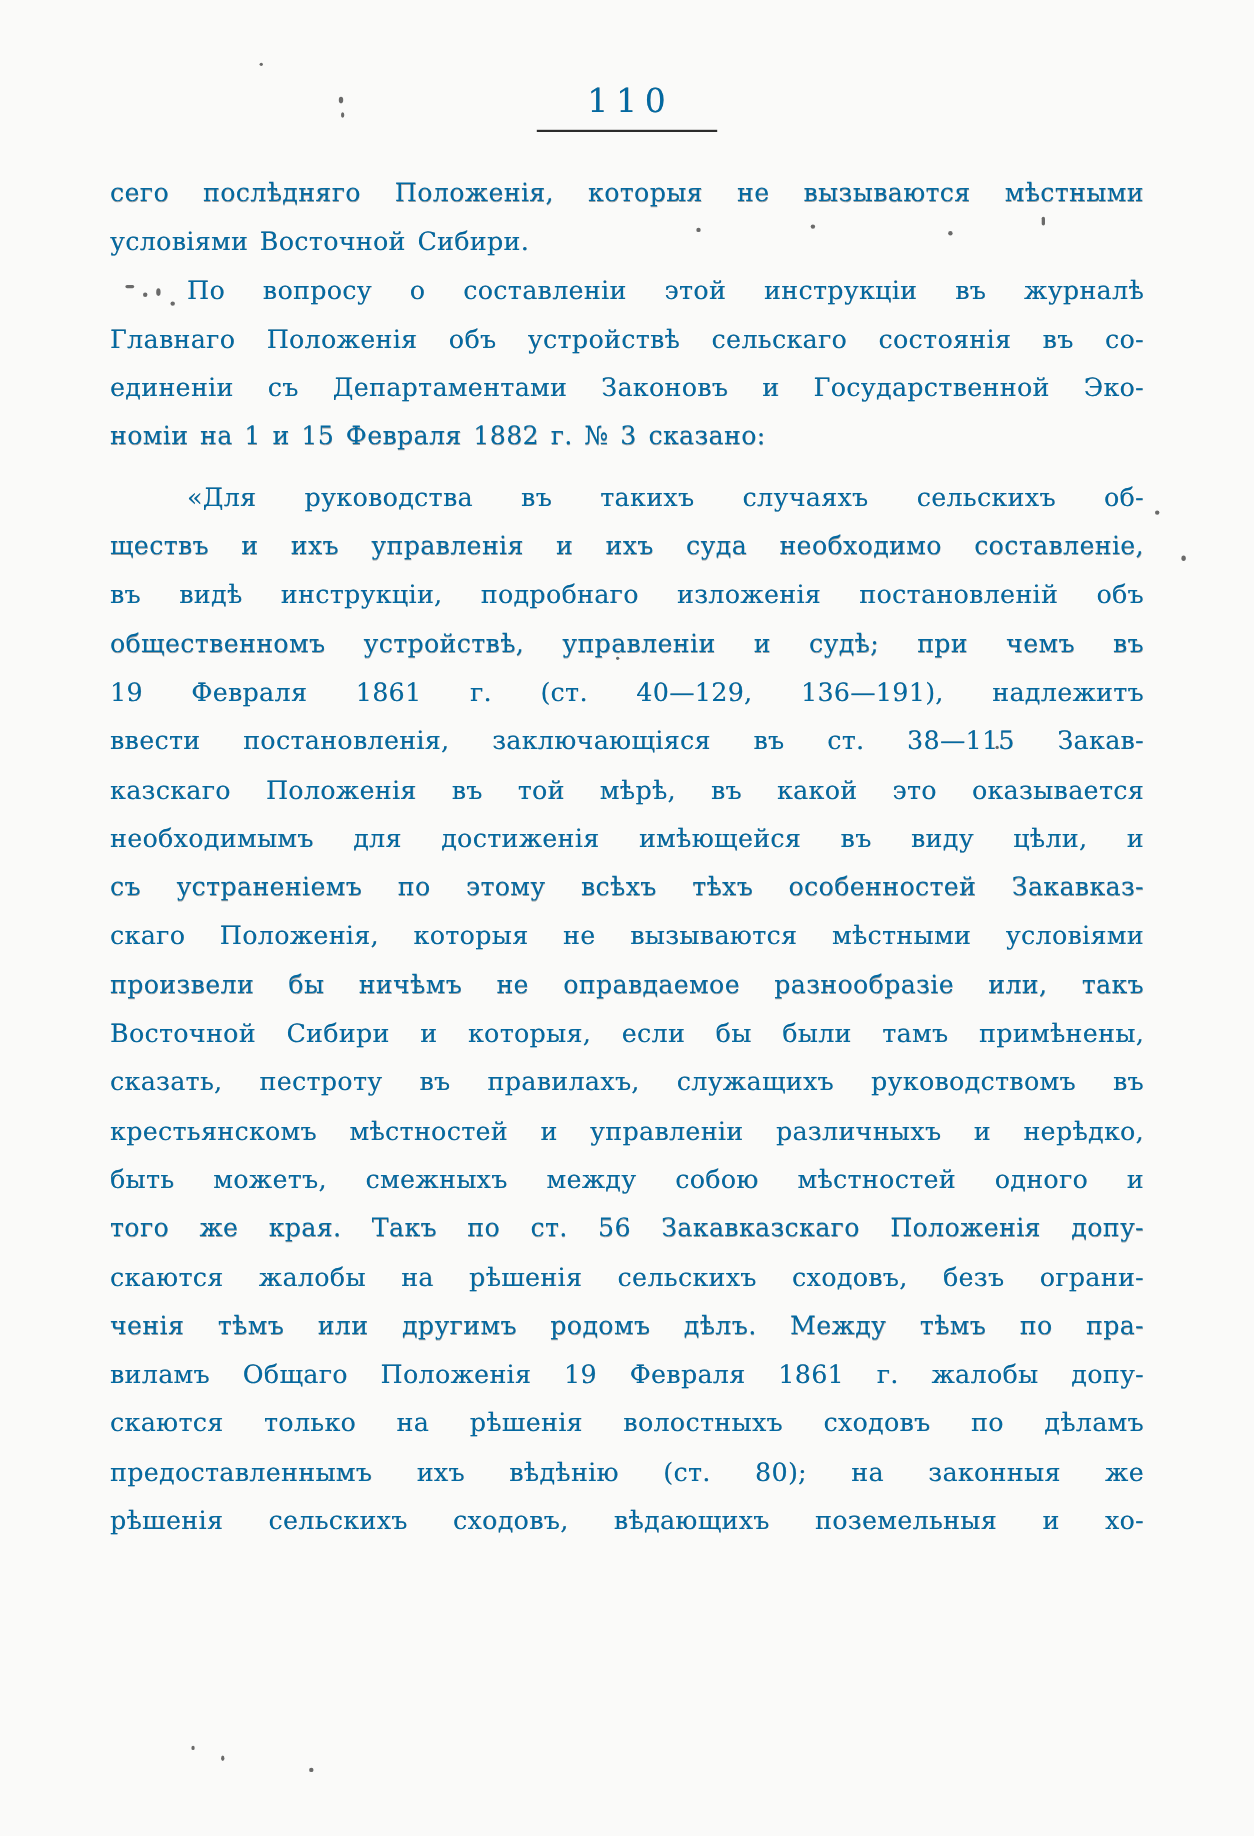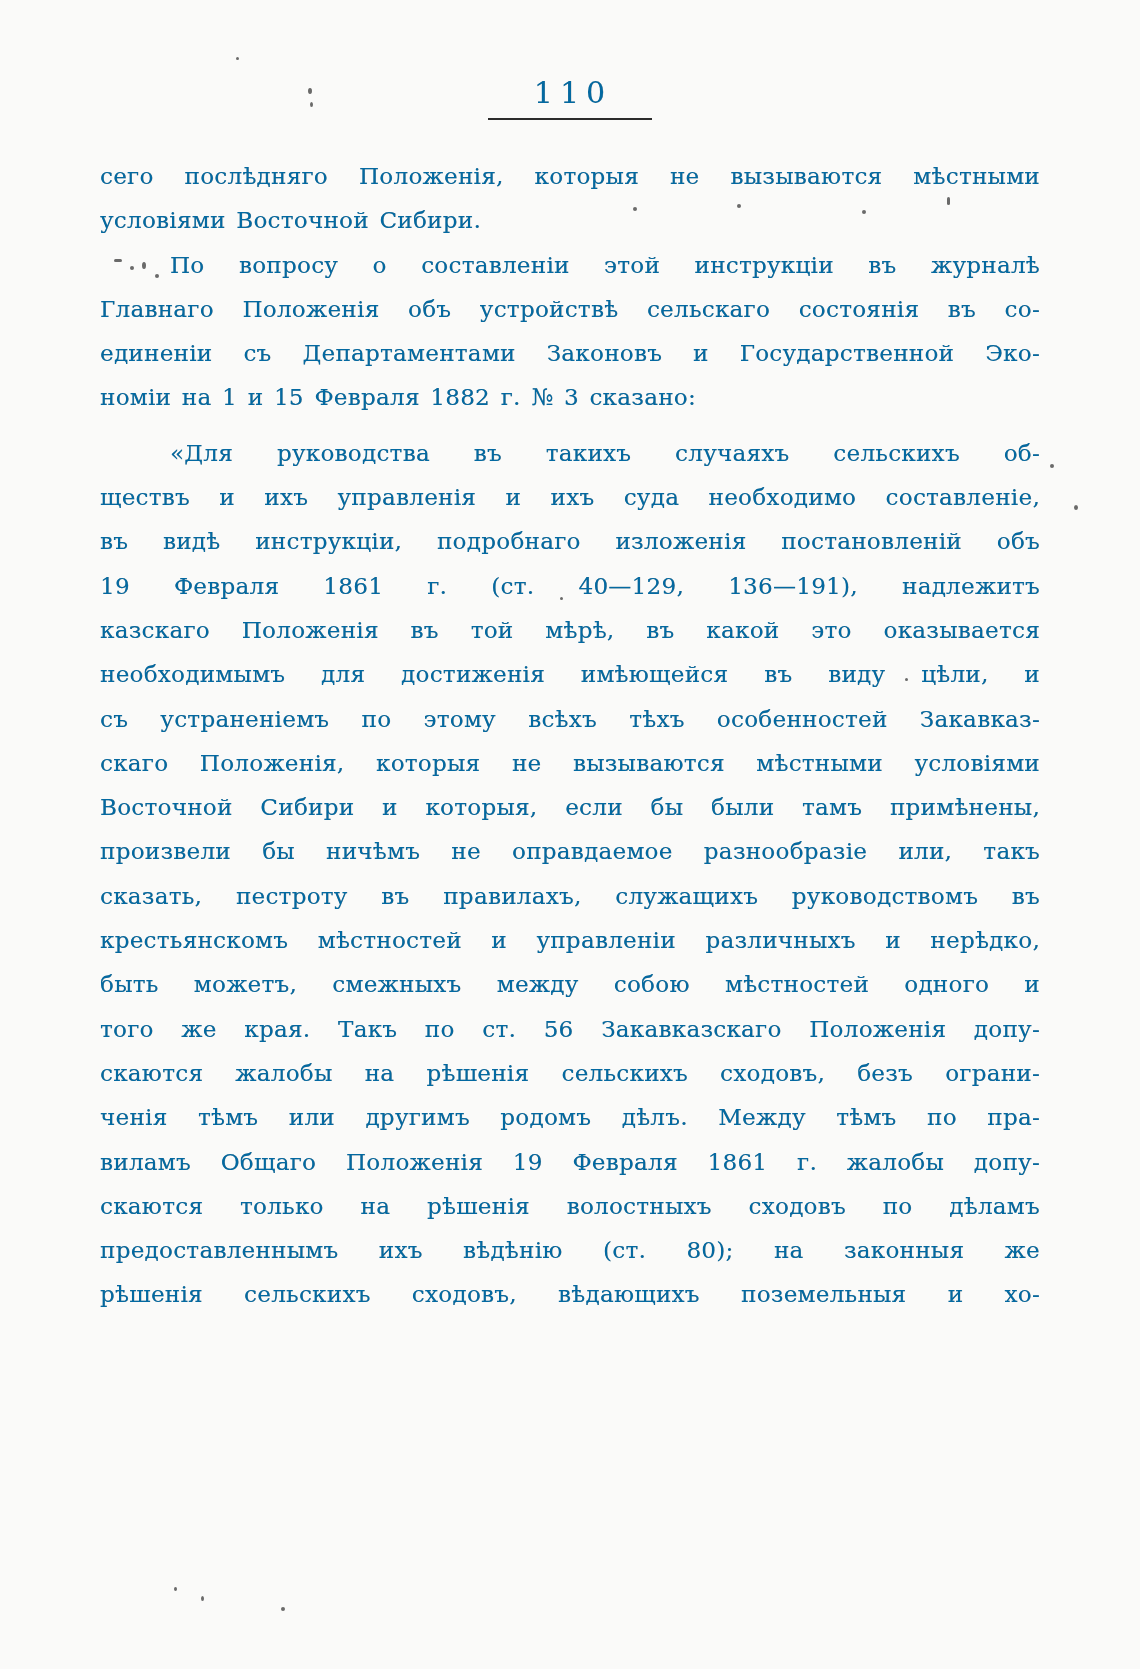--- a/index.html
+++ b/index.html
@@ -83,27 +83,29 @@
       <div class="para indent">
         <div class="line">По вопросу о составленіи этой инструкціи въ журналѣ</div>
         <div class="line">Главнаго Положенія объ устройствѣ сельскаго состоянія въ со-</div>
         <div class="line">единеніи съ Департаментами Законовъ и Государственной Эко-</div>
         <div class="line end">номіи на 1 и 15 Февраля 1882 г. № 3 сказано:</div>
       </div>
       <div class="para indent gap">
         <div class="line">«Для руководства въ такихъ случаяхъ сельскихъ об-</div>
         <div class="line">ществъ и ихъ управленія и ихъ суда необходимо составленіе,</div>
         <div class="line">въ видѣ инструкціи, подробнаго изложенія постановленій объ</div>
+        <div class="line">общественномъ устройствѣ, управленіи и судѣ; при чемъ въ</div>
         <div class="line">19 Февраля 1861 г. (ст. 40—129, 136—191), надлежитъ</div>
+        <div class="line">ввести постановленія, заключающіяся въ ст. 38—115 Закав-</div>
         <div class="line">казскаго Положенія въ той мѣрѣ, въ какой это оказывается</div>
         <div class="line">необходимымъ для достиженія имѣющейся въ виду цѣли, и</div>
         <div class="line">съ устраненіемъ по этому всѣхъ тѣхъ особенностей Закавказ-</div>
         <div class="line">скаго Положенія, которыя не вызываются мѣстными условіями</div>
+        <div class="line">произвели бы ничѣмъ не оправдаемое разнообразіе или, такъ</div>
         <div class="line">Восточной Сибири и которыя, если бы были тамъ примѣнены,</div>
-        <div class="line">произвели бы ничѣмъ не оправдаемое разнообразіе или, такъ</div>
         <div class="line">сказать, пестроту въ правилахъ, служащихъ руководствомъ въ</div>
         <div class="line">крестьянскомъ мѣстностей и управленіи различныхъ и нерѣдко,</div>
         <div class="line">быть можетъ, смежныхъ между собою мѣстностей одного и</div>
         <div class="line">того же края. Такъ по ст. 56 Закавказскаго Положенія допу-</div>
         <div class="line">скаются жалобы на рѣшенія сельскихъ сходовъ, безъ ограни-</div>
         <div class="line">ченія тѣмъ или другимъ родомъ дѣлъ. Между тѣмъ по пра-</div>
         <div class="line">виламъ Общаго Положенія 19 Февраля 1861 г. жалобы допу-</div>
         <div class="line">скаются только на рѣшенія волостныхъ сходовъ по дѣламъ</div>
         <div class="line">предоставленнымъ ихъ вѣдѣнію (ст. 80); на законныя же</div>
         <div class="line">рѣшенія сельскихъ сходовъ, вѣдающихъ поземельныя и хо-</div>

